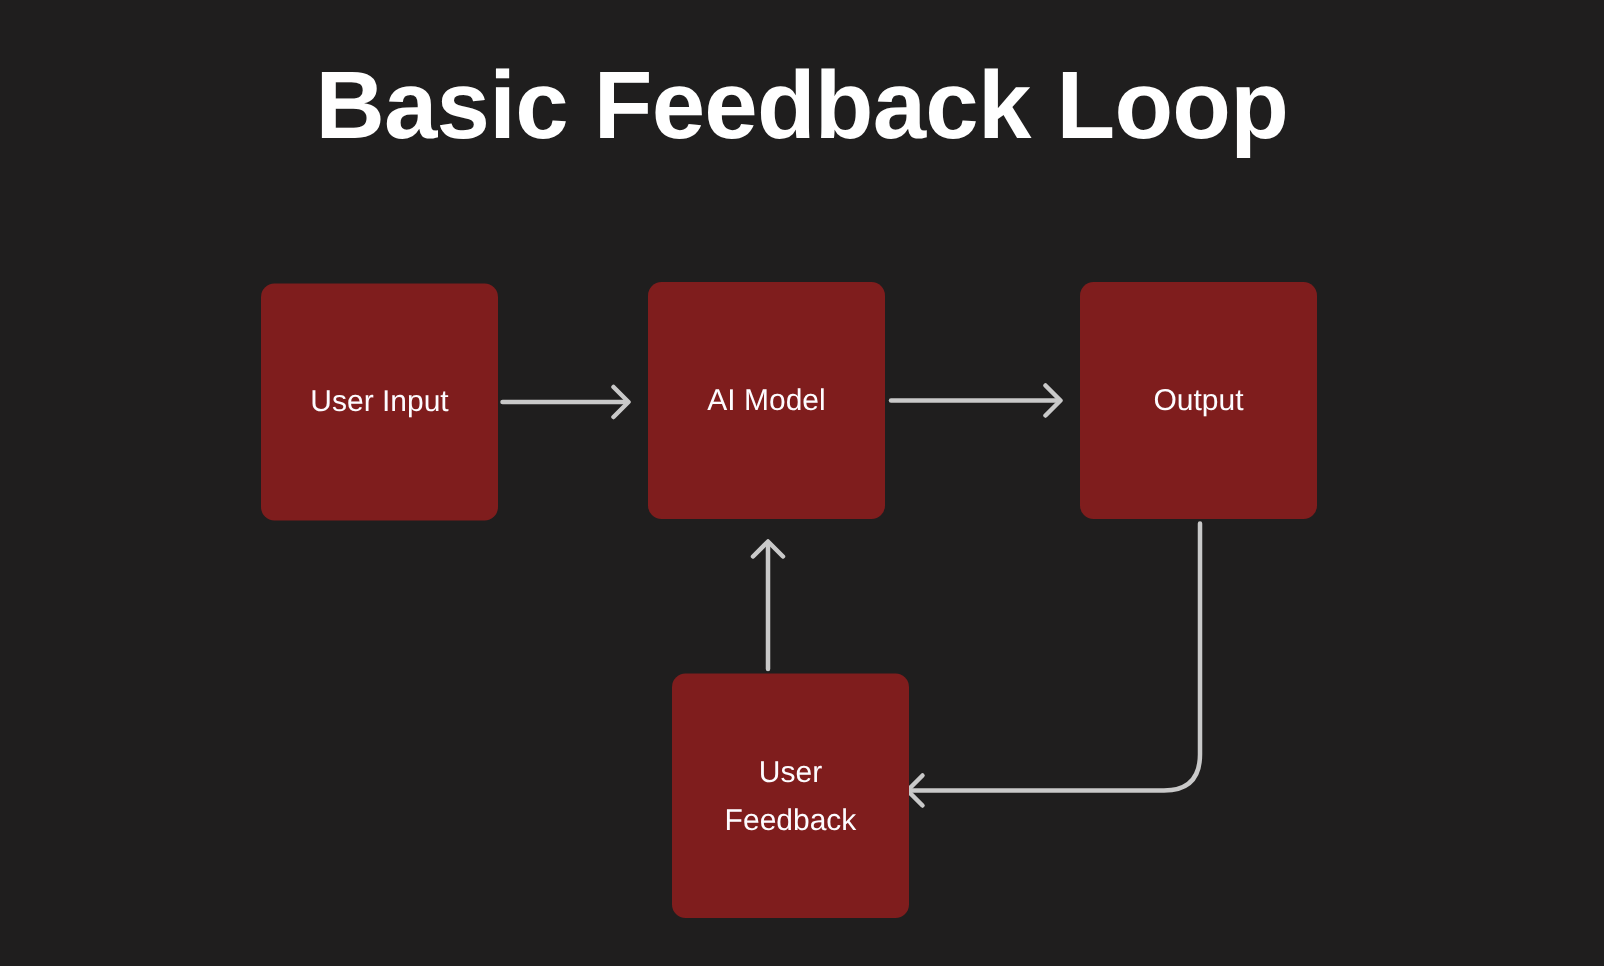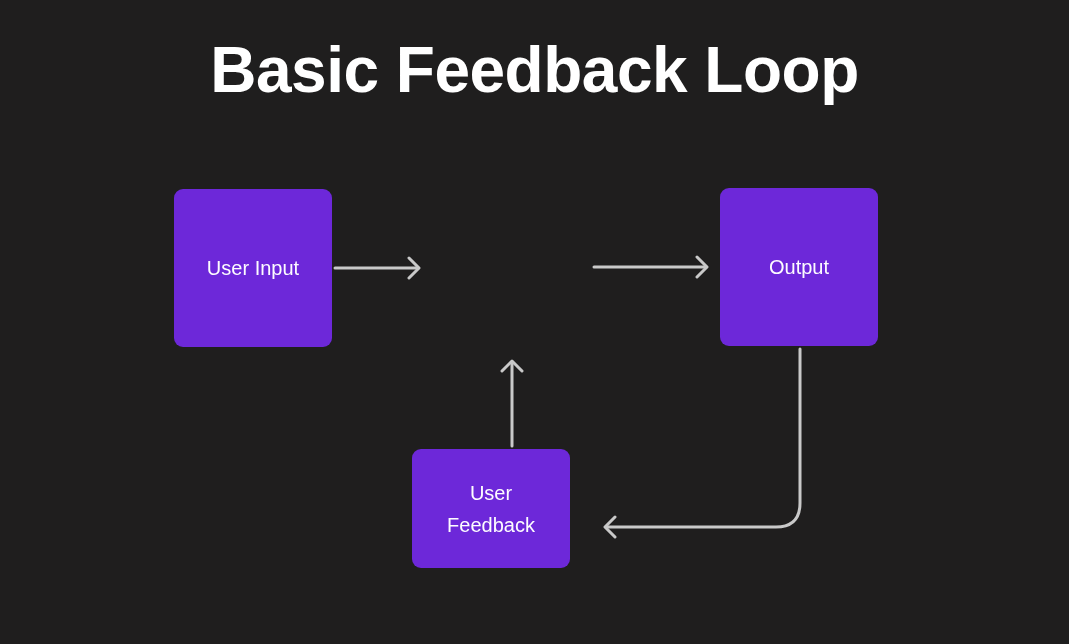--- a/index.html
+++ b/index.html
@@ -40,36 +40,36 @@
   .edge {
     fill: none;
     stroke: #c9c9c9;
     stroke-width: 3;
     stroke-linecap: round;
   }
   .node {
     position: absolute;
     width: 158px;
     height: 158px;
-    background: #6d28d9;
+    background: #7f1d1d;
     border-radius: 9px;
     display: flex;
     align-items: center;
     justify-content: center;
     text-align: center;
     color: #fdfcff;
     font-size: 20px;
     line-height: 32px;
     padding: 0 18px;
     box-sizing: border-box;
   }
   .node-user-input    { left: 174px; top: 189px; }
   .node-ai-model      { left: 432px; top: 188px; }
   .node-output        { left: 720px; top: 188px; justify-content: center; }
-  .node-user-feedback { left: 412px; top: 449px; height: 119px; }
+  .node-user-feedback { left: 448px; top: 449px; height: 163px; }
 </style>
 </head>
 <body>
 
 <div class="canvas">
 
   <h1 class="title">Basic Feedback Loop</h1>
 
   <svg class="edges" viewBox="0 0 1069 644" aria-hidden="true">
     <defs>
@@ -84,20 +84,23 @@
 
     <path class="edge" d="M 800,349 V 503 Q 800,527 776,527 H 606" marker-end="url(#arrowhead)" stroke="#c9c9c9"></path>
 
     <path class="edge" d="M 512,446 V 362" marker-end="url(#arrowhead)" stroke="#c9c9c9"></path>
   </svg>
 
   <div class="node node-user-input">
     <span>User Input</span>
   </div>
 
+  <div class="node node-ai-model">
+    <span>AI Model</span>
+  </div>
 
   <div class="node node-output">
     <span>Output</span>
   </div>
 
   <div class="node node-user-feedback">
     <span>User Feedback</span>
   </div>
 
 </div>

